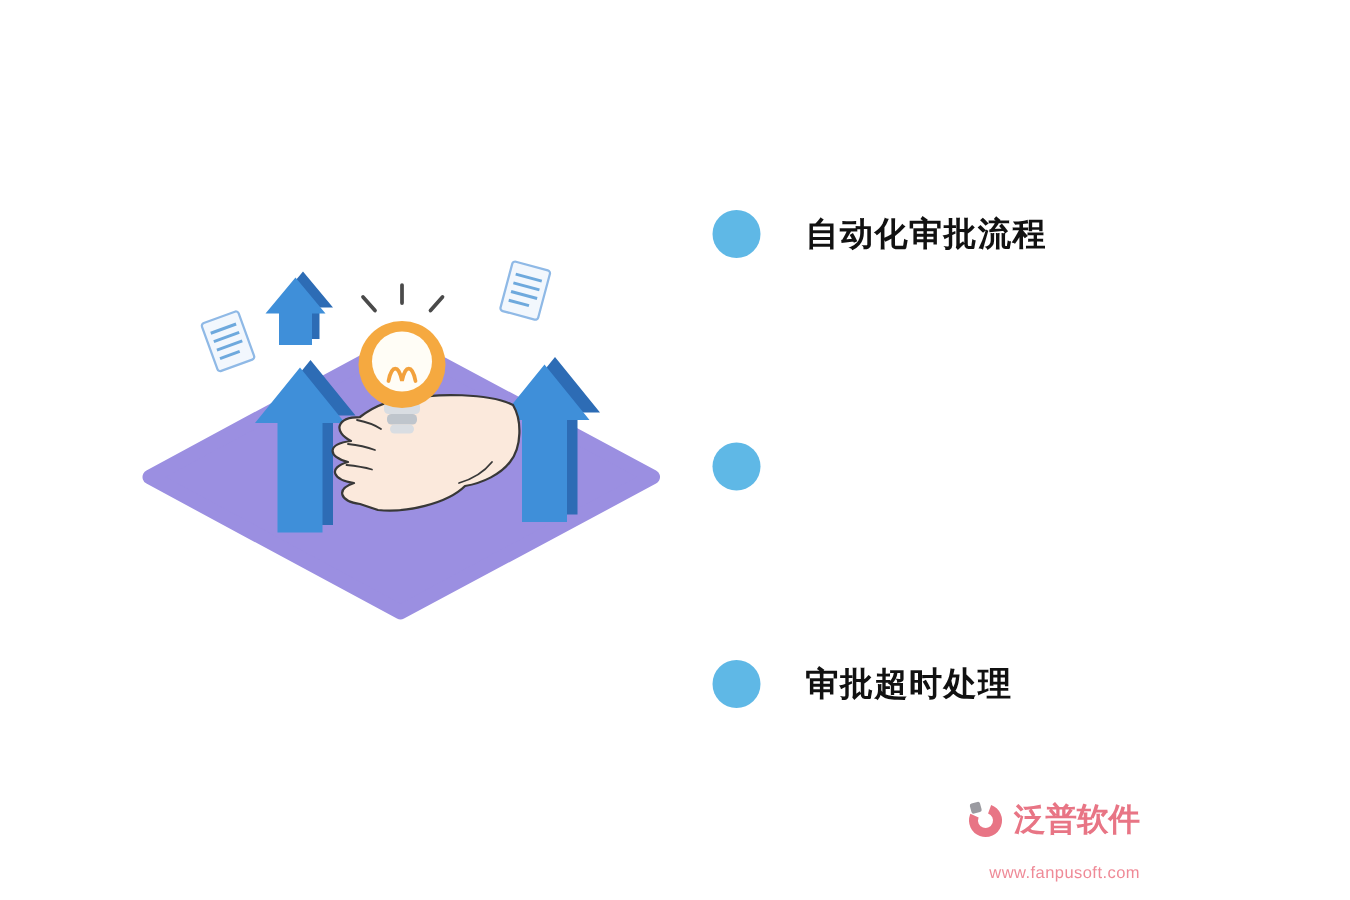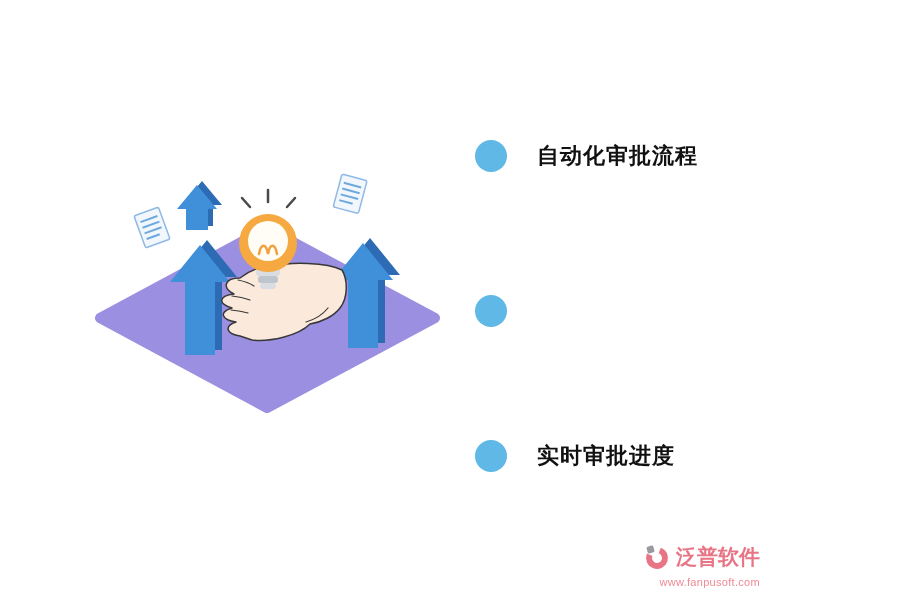--- a/index.html
+++ b/index.html
@@ -21,21 +21,21 @@
     letter-spacing:1px;white-space:nowrap;
     font-family:"Liberation Sans","DejaVu Sans",sans-serif;
   }
 
   .logo{position:absolute;right:16px;bottom:12px;text-align:right;}
   .logo-top{display:flex;align-items:center;justify-content:flex-end;gap:6px;}
   .logo-name{
     font-size:21px;font-weight:bold;color:#e87585;white-space:nowrap;
     font-family:"Liberation Serif","DejaVu Serif",serif;
   }
-  .logo-url{font-size:11px;color:#ef8a97;margin-top:5px;letter-spacing:0.3px;}
+  .logo-url{font-size:11px;color:#ef8a97;margin-top:16px;letter-spacing:0.3px;}
 </style>
 </head>
 <body>
 
 <div id="page">
 
   <svg class="illus" viewBox="0 0 360 280" aria-hidden="true">
 
     <g transform="translate(44,66) rotate(-20)">
       <rect x="0" y="0" width="26" height="34" rx="2" fill="#f2f7fd" stroke="#8fb9e6" stroke-width="1.5"></rect>
@@ -105,21 +105,21 @@
     <span class="bullet"></span>
     <span class="feature-label">自动化审批流程</span>
   </div>
 
   <div class="feature-row r2">
     <span class="bullet"></span>
   </div>
 
   <div class="feature-row r3">
     <span class="bullet"></span>
-    <span class="feature-label">实时审批进度</span>
+    <span class="feature-label">审批超时处理</span>
   </div>
 
   <div class="logo">
     <div class="logo-top">
       <svg width="26" height="26" viewBox="0 0 26 26" aria-hidden="true">
         <rect x="3" y="2" width="7" height="7" rx="1.5" fill="#9a9aa0" transform="rotate(-15 6.5 5.5)"></rect>
         <circle cx="13" cy="14" r="8" fill="none" stroke="#e87585" stroke-width="6" stroke-dasharray="38 13" transform="rotate(-70 13 14)"></circle>
       </svg>
       <span class="logo-name">泛普软件</span>
     </div>

